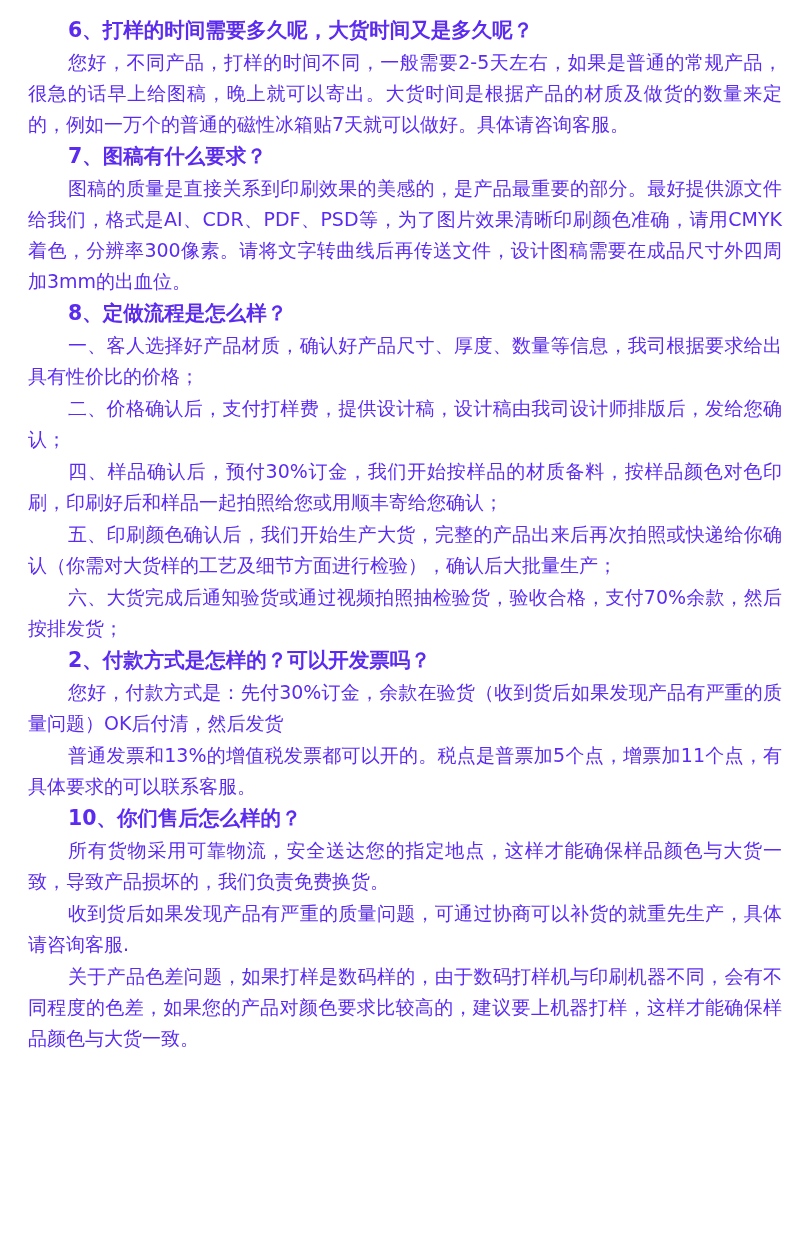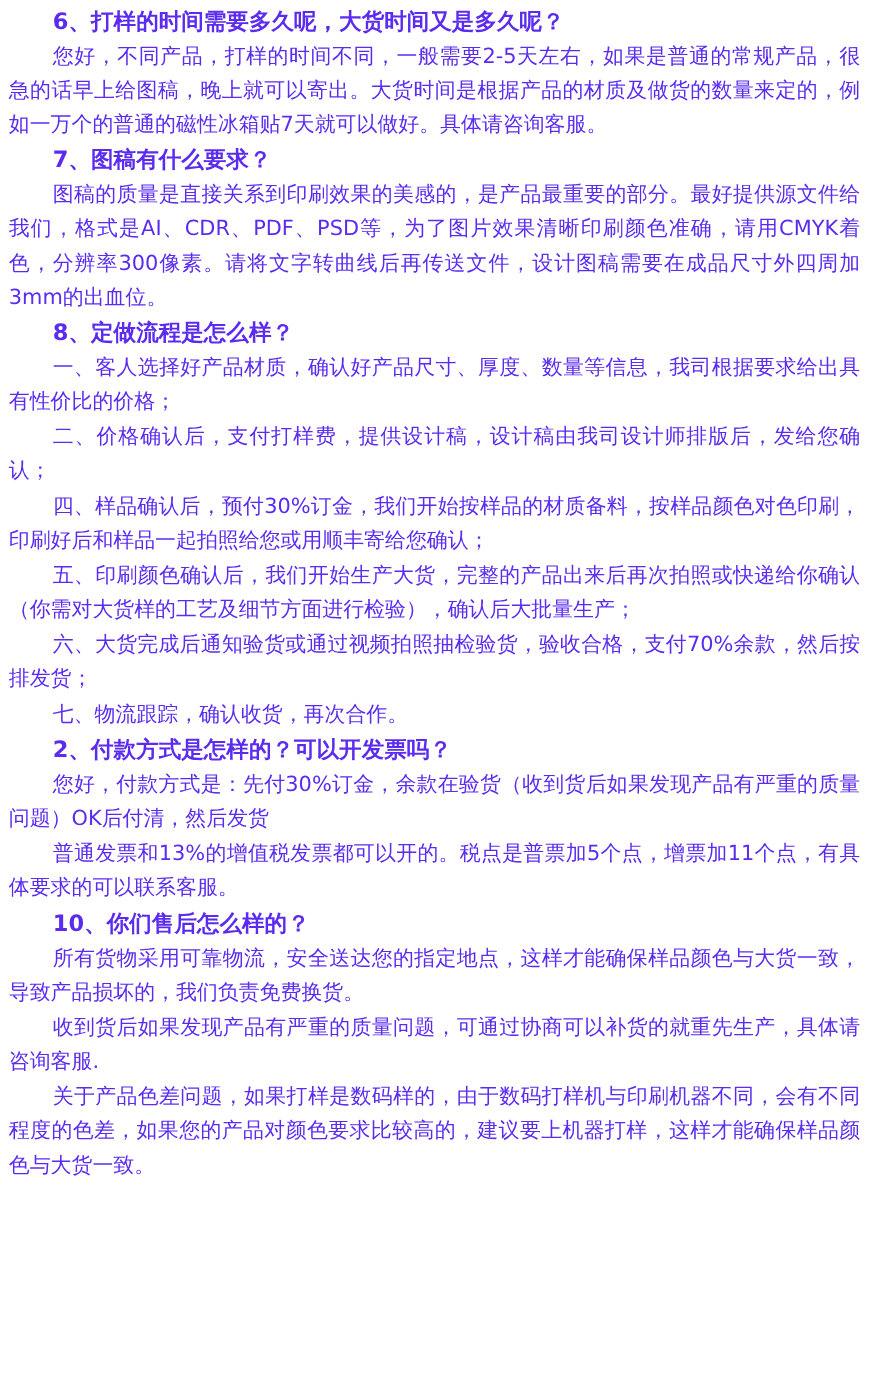--- a/index.html
+++ b/index.html
@@ -15,21 +15,22 @@
     overflow: hidden;
   }
   .page {
     position: relative;
     width: 790px;
     height: 1259px;
     padding: 0;
     box-sizing: border-box;
   }
   .faq {
-    padding: 4px 8px 0 8px;
+    padding: 15px 8px 0 8px;
+    margin-left: 20px;
   }
   .q {
     font-weight: bold;
     font-size: 20.5px;
     line-height: 31px;
     color: #5b2bf0;
     margin: 0 0 1px 0;
     text-indent: 40px;
     letter-spacing: 0px;
   }
@@ -63,21 +64,20 @@
       <p class="a">图稿的质量是直接关系到印刷效果的美感的，是产品最重要的部分。最好提供源文件给我们，格式是AI、CDR、PDF、PSD等，为了图片效果清晰印刷颜色准确，请用CMYK着色，分辨率300像素。请将文字转曲线后再传送文件，设计图稿需要在成品尺寸外四周加3mm的出血位。</p>
     </div>
 
     <div class="block">
       <p class="q">8、定做流程是怎么样？</p>
       <p class="a">一、客人选择好产品材质，确认好产品尺寸、厚度、数量等信息，我司根据要求给出具有性价比的价格；</p>
       <p class="a">二、价格确认后，支付打样费，提供设计稿，设计稿由我司设计师排版后，发给您确认；</p>
       <p class="a">四、样品确认后，预付30%订金，我们开始按样品的材质备料，按样品颜色对色印刷，印刷好后和样品一起拍照给您或用顺丰寄给您确认；</p>
       <p class="a">五、印刷颜色确认后，我们开始生产大货，完整的产品出来后再次拍照或快递给你确认（你需对大货样的工艺及细节方面进行检验），确认后大批量生产；</p>
       <p class="a">六、大货完成后通知验货或通过视频拍照抽检验货，验收合格，支付70%余款，然后按排发货；</p>
-      <p class="a">七、物流跟踪，确认收货，再次合作。</p>
     </div>
 
     <div class="block">
       <p class="q">2、付款方式是怎样的？可以开发票吗？</p>
       <p class="a">您好，付款方式是：先付30%订金，余款在验货（收到货后如果发现产品有严重的质量问题）OK后付清，然后发货</p>
       <p class="a">普通发票和13%的增值税发票都可以开的。税点是普票加5个点，增票加11个点，有具体要求的可以联系客服。</p>
     </div>
 
     <div class="block">
       <p class="q">10、你们售后怎么样的？</p>

